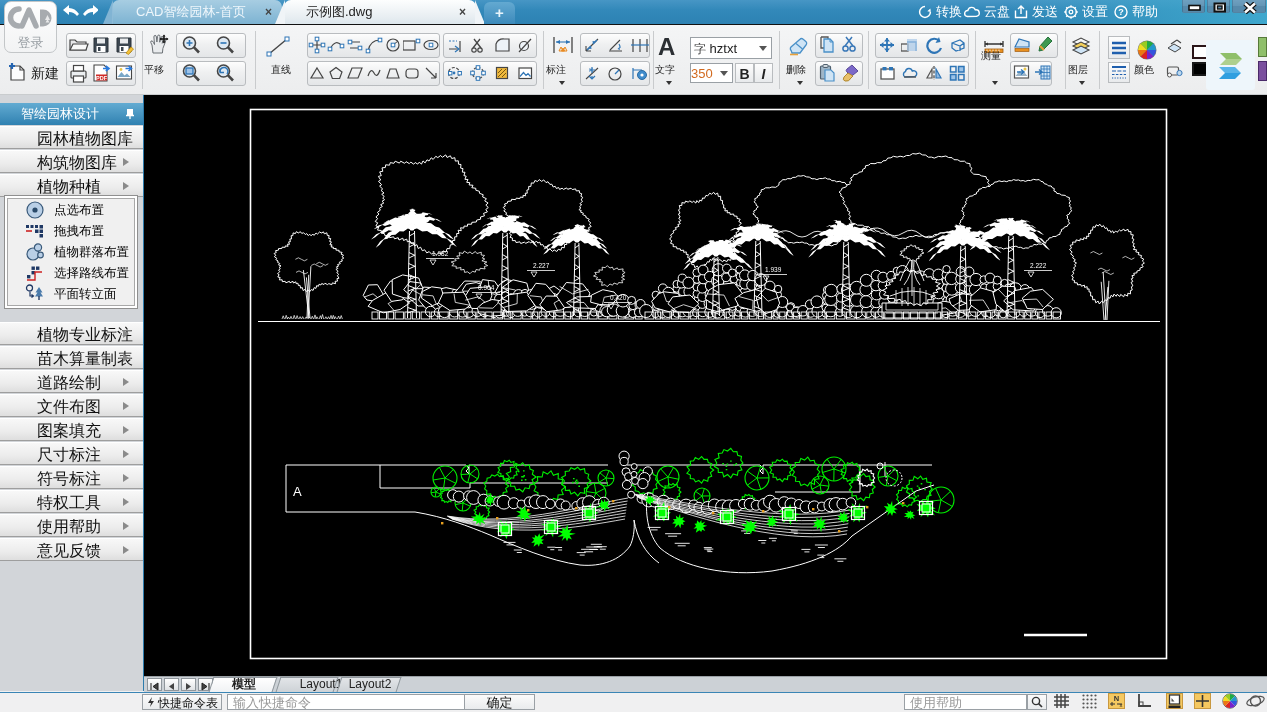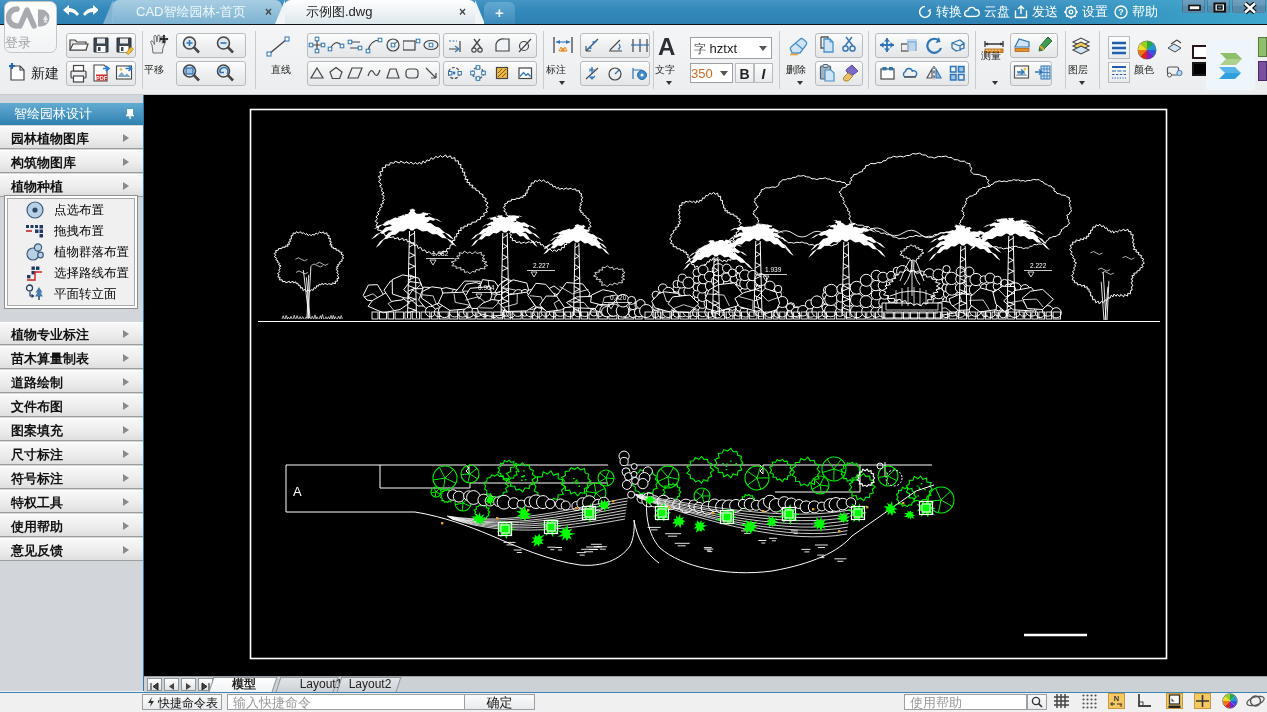--- a/index.html
+++ b/index.html
@@ -21,32 +21,32 @@
 .tmenu{position:absolute;top:0;height:24px;line-height:24px;color:#fff;font-size:13px}
 .winbtn{position:absolute;top:0;height:12.5px;background:linear-gradient(#6fa0bf 0%,#6496b6 49%,#578aab 50%,#578aab 100%);border:1px solid rgba(40,80,110,0.35);border-top:none;border-radius:0 0 2px 2px}
 
 #toolbar{position:absolute;left:0;top:25px;width:1267px;height:70px;background:linear-gradient(#f4f5f6,#ecedee);border-bottom:1px solid #c9ccce;box-sizing:border-box}
 .vsep{position:absolute;top:6px;height:58px;width:1px;background:#c9cbcd}
 .grp{position:absolute;border:1px solid #b9bcbf;border-radius:3px;background:linear-gradient(#fdfdfd,#eff0f1 45%,#e4e6e8)}
 .lbl{position:absolute;font-size:10px;color:#1a1a1a;white-space:nowrap}
 .darr{position:absolute;width:0;height:0;border-left:3.5px solid transparent;border-right:3.5px solid transparent;border-top:4px solid #333}
 
 #loginbtn{position:absolute;left:4px;top:-24px;width:53px;height:52px;background:linear-gradient(#fefefe,#f2f3f4);
- border:1px solid #c3c6c8;border-radius:7px;text-align:left;z-index:5}
+ border:1px solid #c3c6c8;border-radius:7px;text-align:center;z-index:5}
 #loginbtn .dl{font-size:13px;color:#9aa0a5;line-height:18px}
 
 .dd{position:absolute;background:#fff;border:1px solid #9aa0a5;font-size:13px;color:#222}
 .dd .v{position:absolute;right:4px;top:50%;margin-top:-2px;width:0;height:0;border-left:4px solid transparent;border-right:4px solid transparent;border-top:5px solid #555}
 .bi{position:absolute;border:1px solid #b9bcbf;background:linear-gradient(#fdfdfd,#e8eaec);text-align:center;font-size:14px;color:#222}
 
 #sidebar{position:absolute;left:0;top:95px;width:144px;height:596px;background:#d2d5d9;border-right:1px solid #2e7cac}
 #sidehead{position:absolute;left:0;top:8px;width:143px;height:22px;background:linear-gradient(#62abd2,#3081b1);
- color:#fff;font-size:13px;line-height:22px;padding-left:14px}
+ color:#fff;font-size:13px;line-height:22px;padding-left:21px}
 .sitem{position:absolute;left:0;width:143px;height:23px;white-space:nowrap;background:linear-gradient(#f8f8f8,#ececec 60%,#dedede);
- border-top:1px solid #fff;border-bottom:1px solid #9e9e9e;font-size:13px;font-weight:bold;color:#111;line-height:23px;padding-left:11px}
+ border-top:1px solid #fff;border-bottom:1px solid #9e9e9e;font-size:16px;font-weight:normal;color:#111;line-height:23px;padding-left:37px}
 .sitem .ar{position:absolute;right:14px;top:7px;width:0;height:0;border-top:4.5px solid transparent;border-bottom:4.5px solid transparent;border-left:6px solid #8a8a8a}
 #submenu{position:absolute;left:4px;top:100px;width:134px;height:114px;background:#f0f0f0;
  border:1px solid #8f8f8f;box-shadow:inset 0 0 0 2px #fff,inset 0 0 0 3px #a8a8a8}
 .subitem{position:absolute;left:2px;width:130px;height:21px;font-size:12.5px;color:#000;line-height:21px;padding-left:47px;white-space:nowrap}
 
 #layoutbar{position:absolute;left:144px;top:676px;width:1123px;height:15.5px;background:#ccd1d6;border-top:1px solid #9aa0a5}
 .navb{position:absolute;top:1px;width:15px;height:13px;background:linear-gradient(#fff,#dfe2e5);border:1px solid #8f969c;text-align:center}
 .ltab{position:absolute;top:0;height:15px;font-size:12px;color:#222;line-height:15px;text-align:center}
 #cmdbar{position:absolute;left:0;top:691.5px;width:1267px;height:20.5px;background:#f0f0f1;border-top:1px solid #3a85b5}
 .cbtn{position:absolute;border:1px solid #9aa0a5;background:linear-gradient(#fbfbfb,#e9ebed);font-size:13px;color:#111;text-align:center}

